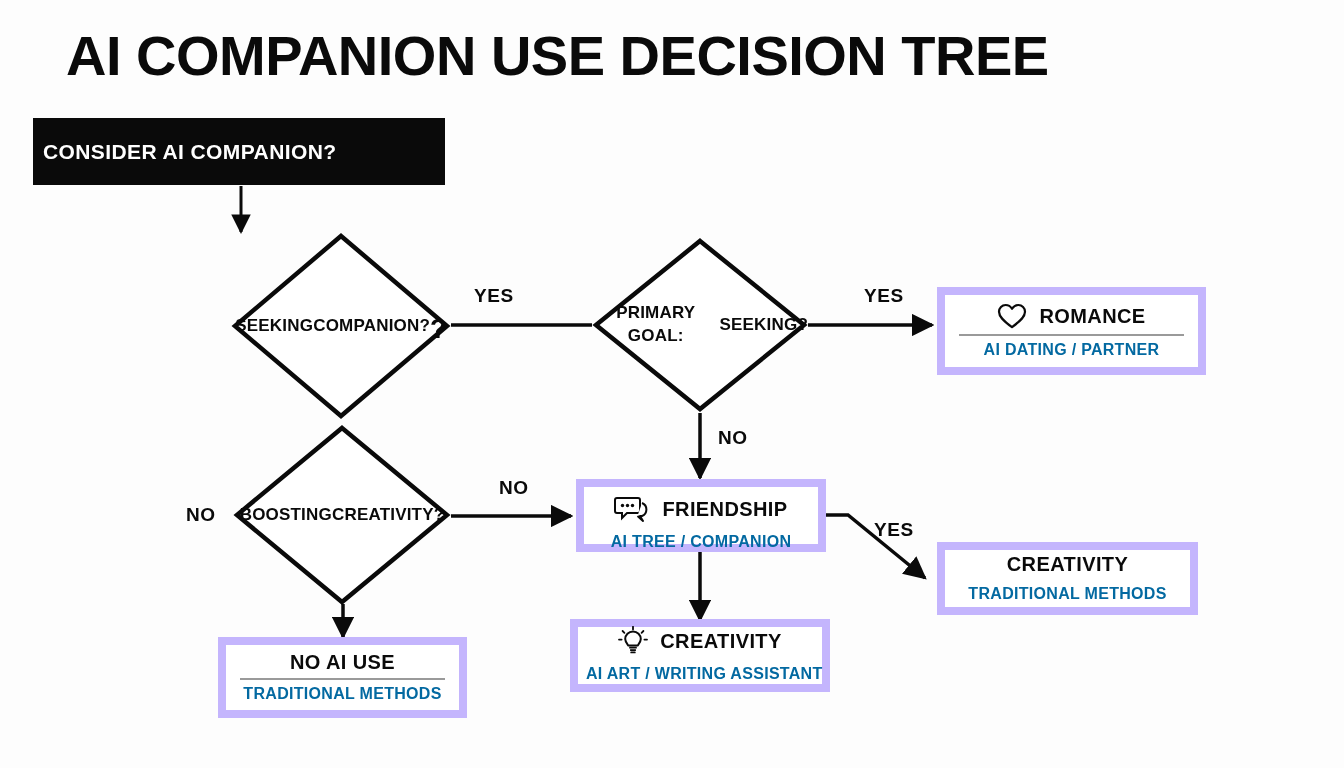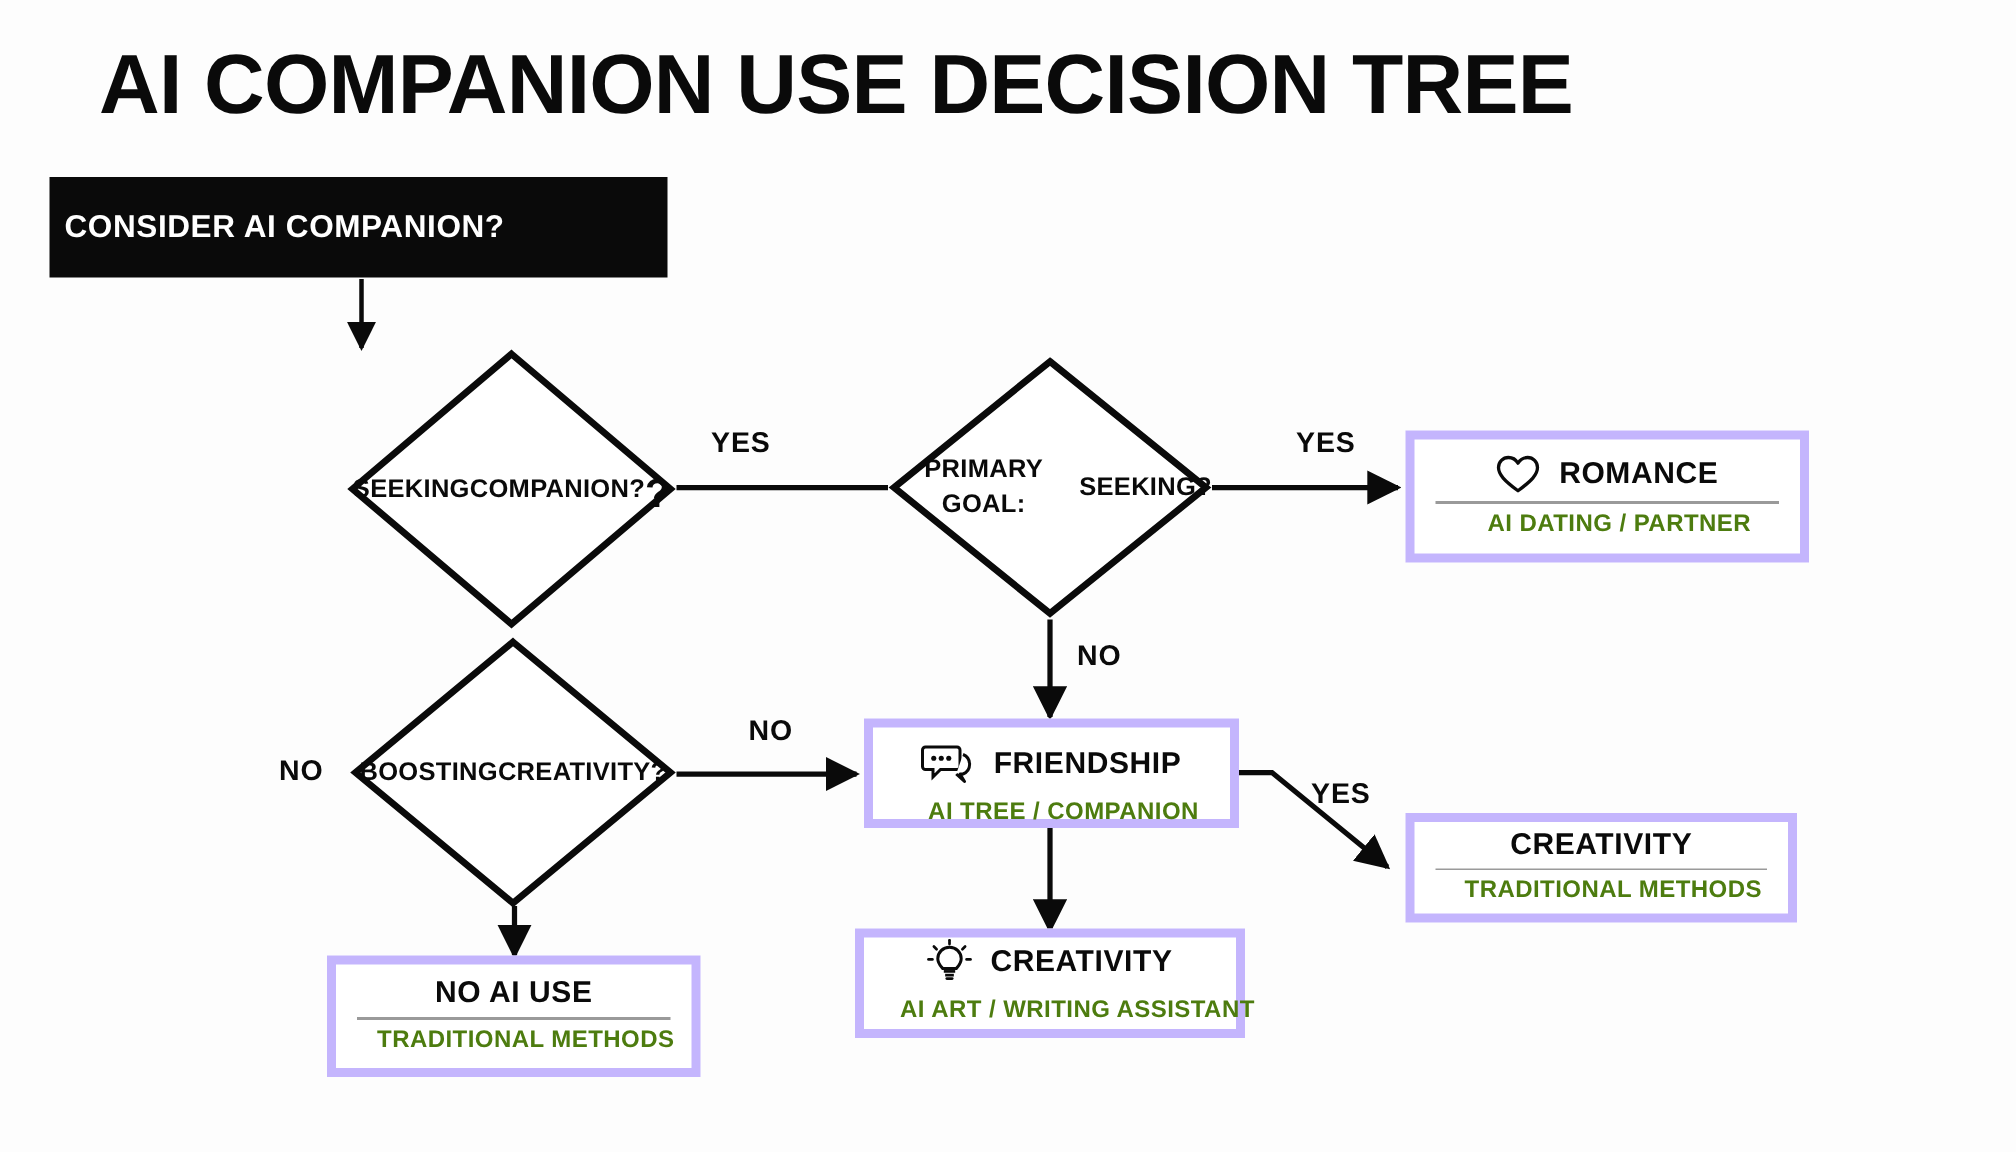--- a/index.html
+++ b/index.html
@@ -79,21 +79,21 @@
     pointer-events: none;
   }
   .diamond .qmark {
     font-size: 27px;
     font-weight: 800;
     margin-top: 6px;
   }
   
   .obox {
     position: absolute;
-    border: 6px solid #c4b5fd;
+    border: 8px solid #c4b5fd;
     background: #ffffff;
     box-sizing: border-box;
     display: flex;
     flex-direction: column;
     justify-content: center;
   }
   .obox-top {
     display: flex;
     align-items: center;
     justify-content: center;
@@ -110,22 +110,22 @@
   .obox-divider {
     height: 2px;
     background: #9a9a9a;
     margin: 0 14px;
   }
   .obox-sub {
     text-align: center;
     font-size: 16px;
     font-weight: 700;
     letter-spacing: 0.3px;
-    color: #4d7c0f;
-    padding: 5px 8px 6px 24px;
+    color: #0369a1;
+    padding: 5px 8px 6px 8px;
     white-space: nowrap;
   }
   .icon {
     display: inline-flex;
     align-items: center;
     justify-content: center;
     flex: 0 0 auto;
   }
   
   .elabel {

